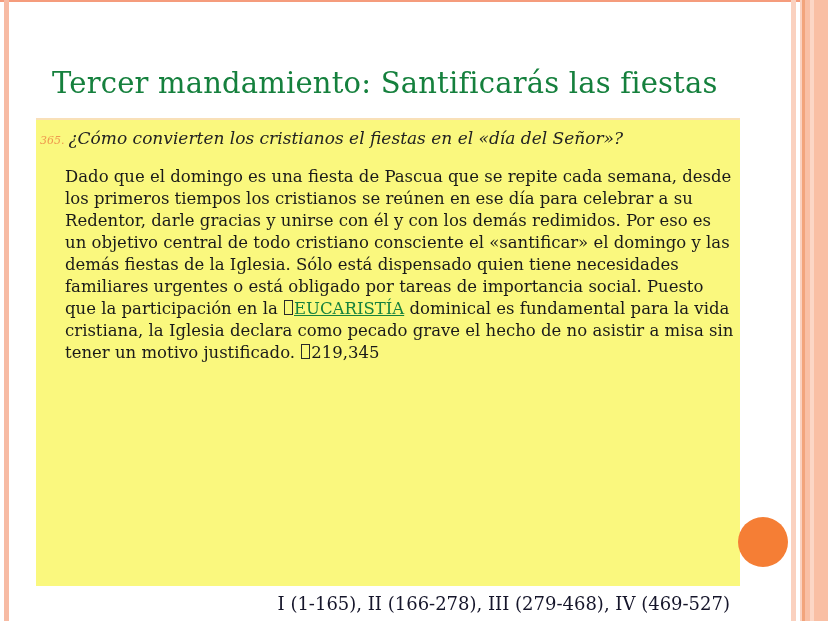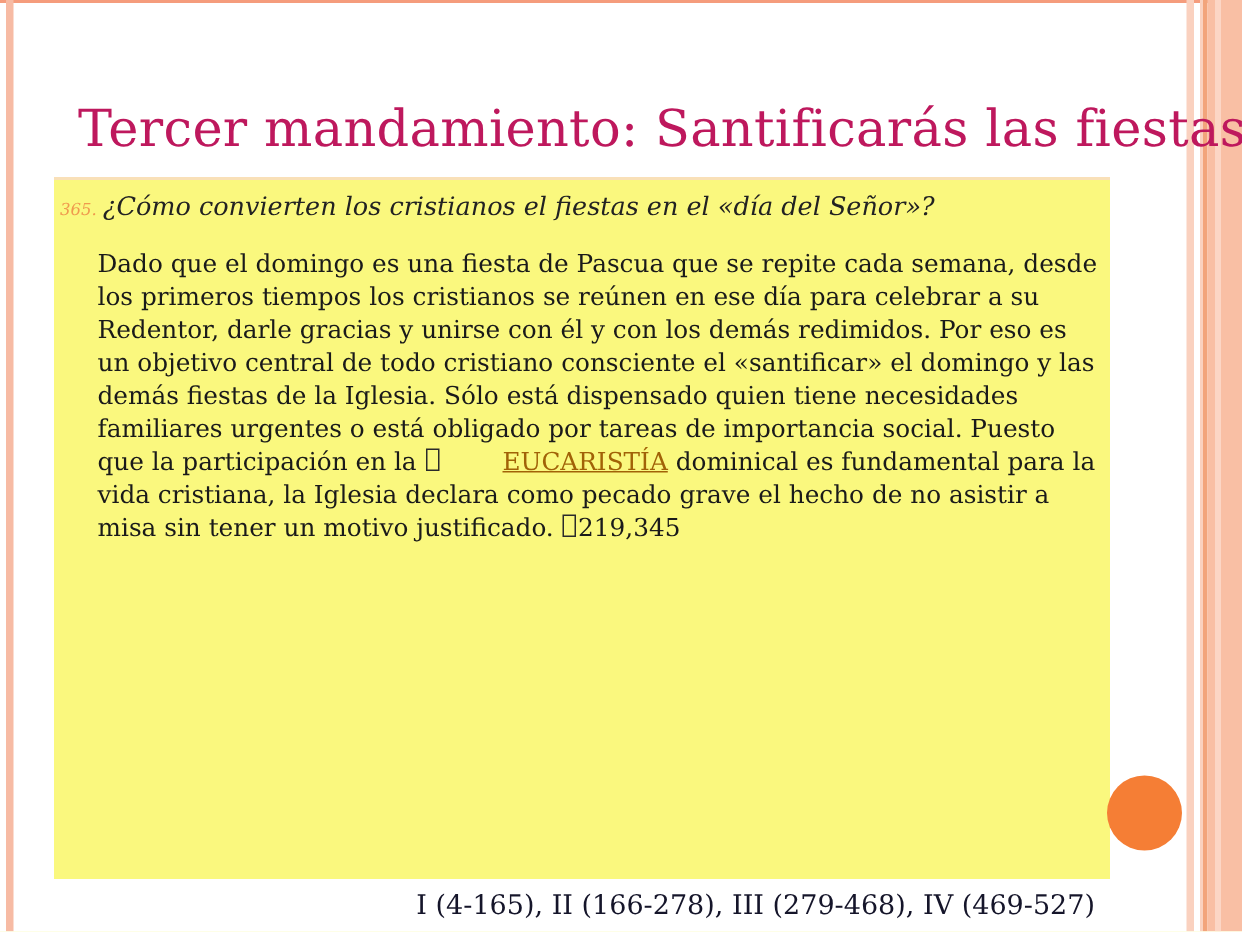--- a/index.html
+++ b/index.html
@@ -18,22 +18,22 @@
   .stripe-r1     { left: 791px; width: 5px;  background: #fad1bf; }
   .stripe-r2     { left: 800px; width: 2px;  background: #fad1bf; }
   .stripe-r3     { left: 802px; width: 3px;  background: #f2a47b; }
   .stripe-r4     { left: 805px; width: 23px; background: #f9bfa4; }
   .stripe-r5     { left: 810px; width: 4px;  background: #fcd6c5; }
 
   .page-title {
     position: absolute;
     left: 52px; top: 66px;
     width: 720px;
-    font-size: 34px;
-    color: #be185d;
+    font-size: 29px;
+    color: #15803d;
     letter-spacing: 0.2px;
     white-space: nowrap;
   }
 
   .qa-box {
     position: absolute;
     left: 36px; top: 118px;
     width: 704px; height: 468px;
     background: #faf87e;
     border-top: 2px solid #f9e0b8;
@@ -70,25 +70,24 @@
     color: #1a1a1a;
   }
   .glyph-box {
     display: inline-block;
     width: 7px; height: 13px;
     border: 1.5px solid #2a2a2a;
     vertical-align: -1px;
     margin: 0 1px 0 1px;
   }
   .eucaristia-link {
-    color: #a16207;
+    color: #15803d;
     text-decoration: underline;
     font-weight: normal;
     cursor: pointer;
-    margin-left: 41px;
   }
   .index-footer {
     position: absolute;
     left: 0; right: 98px; top: 593px;
     text-align: right;
     font-size: 18px;
     color: #15152a;
   }
   .decorative-circle {
     position: absolute;
@@ -119,17 +118,17 @@
       <span class="question-number">365.</span><span>¿Cómo convierten los cristianos el fiestas en el «día del Señor»?</span>
     </div>
 
 
     <div class="commentary-paragraph">
       <span>Dado que el domingo es una fiesta de Pascua que se repite cada semana, desde los primeros tiempos los cristianos se reúnen en ese día para celebrar a su Redentor, darle gracias y unirse con él y con los demás redimidos. Por eso es un objetivo central de todo cristiano consciente el «santificar» el domingo y las demás fiestas de la Iglesia. Sólo está dispensado quien tiene necesidades familiares urgentes o está obligado por tareas de importancia social. Puesto que la participación en la </span><span class="glyph-box"></span><a class="eucaristia-link">EUCARISTÍA</a><span> dominical es fundamental para la vida cristiana, la Iglesia declara como pecado grave el hecho de no asistir a misa sin tener un motivo justificado. </span><span class="glyph-box"></span><span>219,345</span>
     </div>
 
   </div>
 
-  <div class="index-footer">I (4-165), II (166-278), III (279-468), IV (469-527)</div>
+  <div class="index-footer">I (1-165), II (166-278), III (279-468), IV (469-527)</div>
 
   <div class="decorative-circle"></div>
 
 </div>
 
 </body></html>

